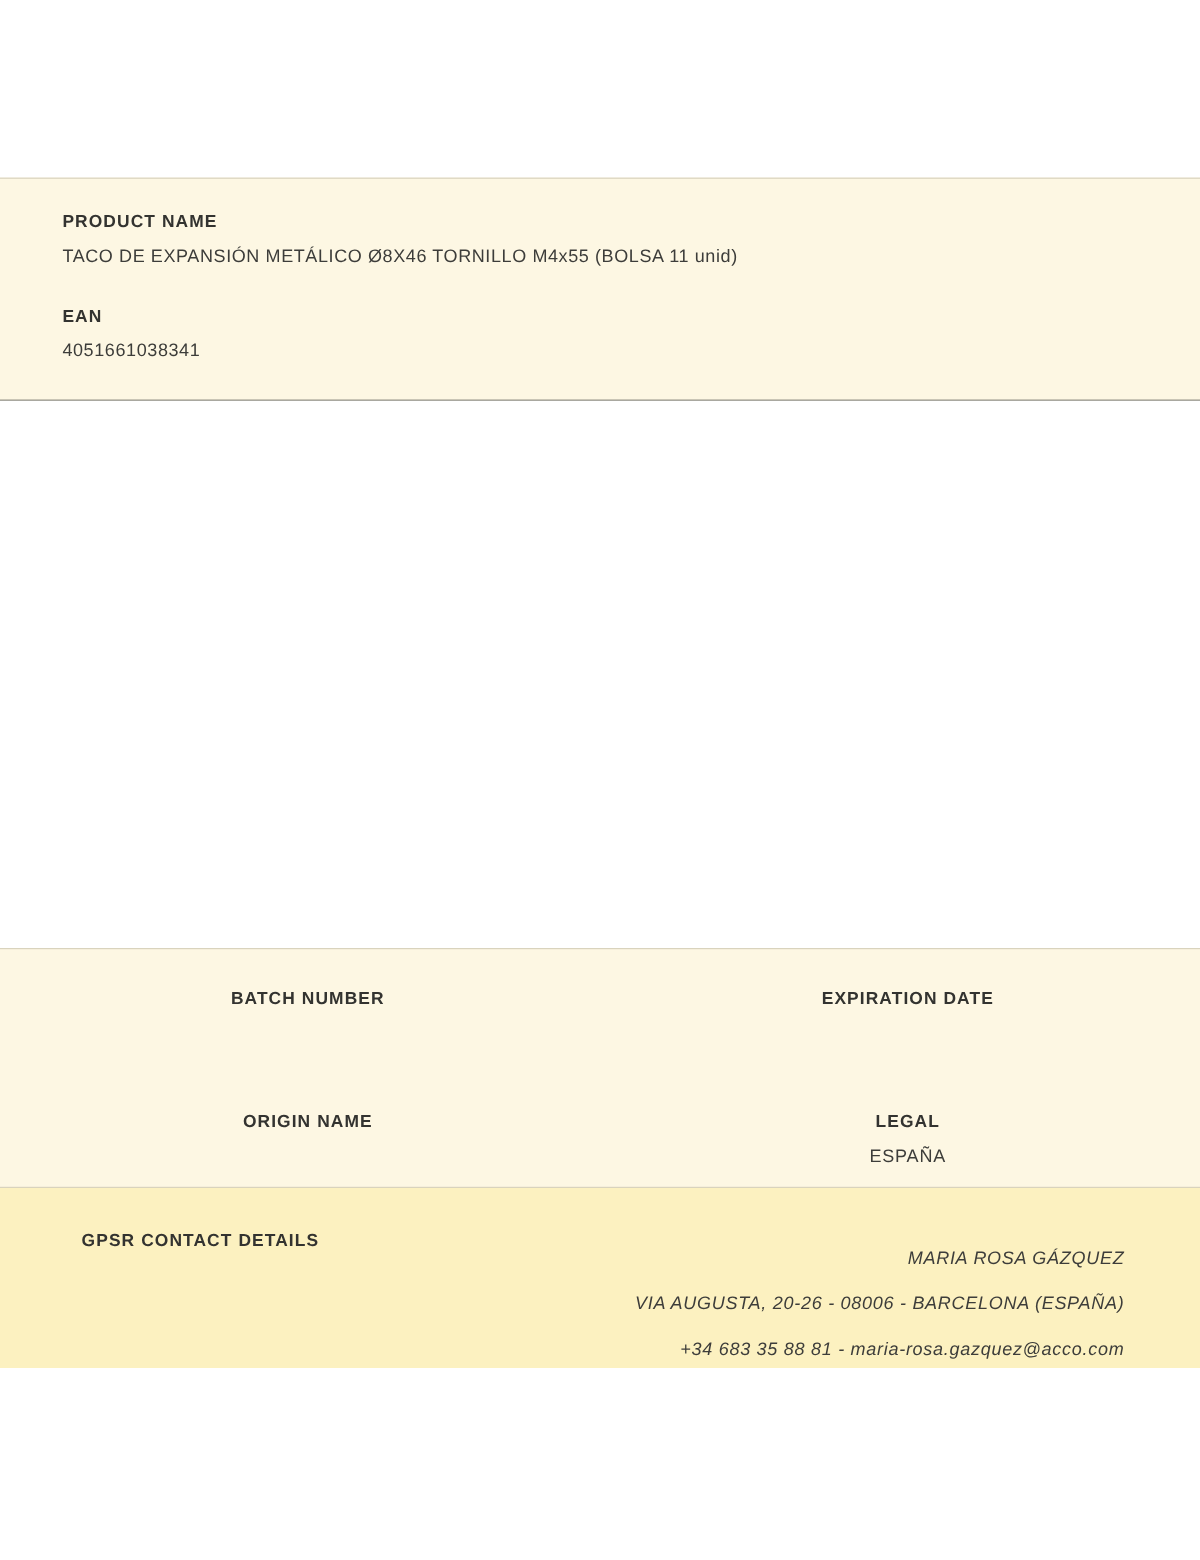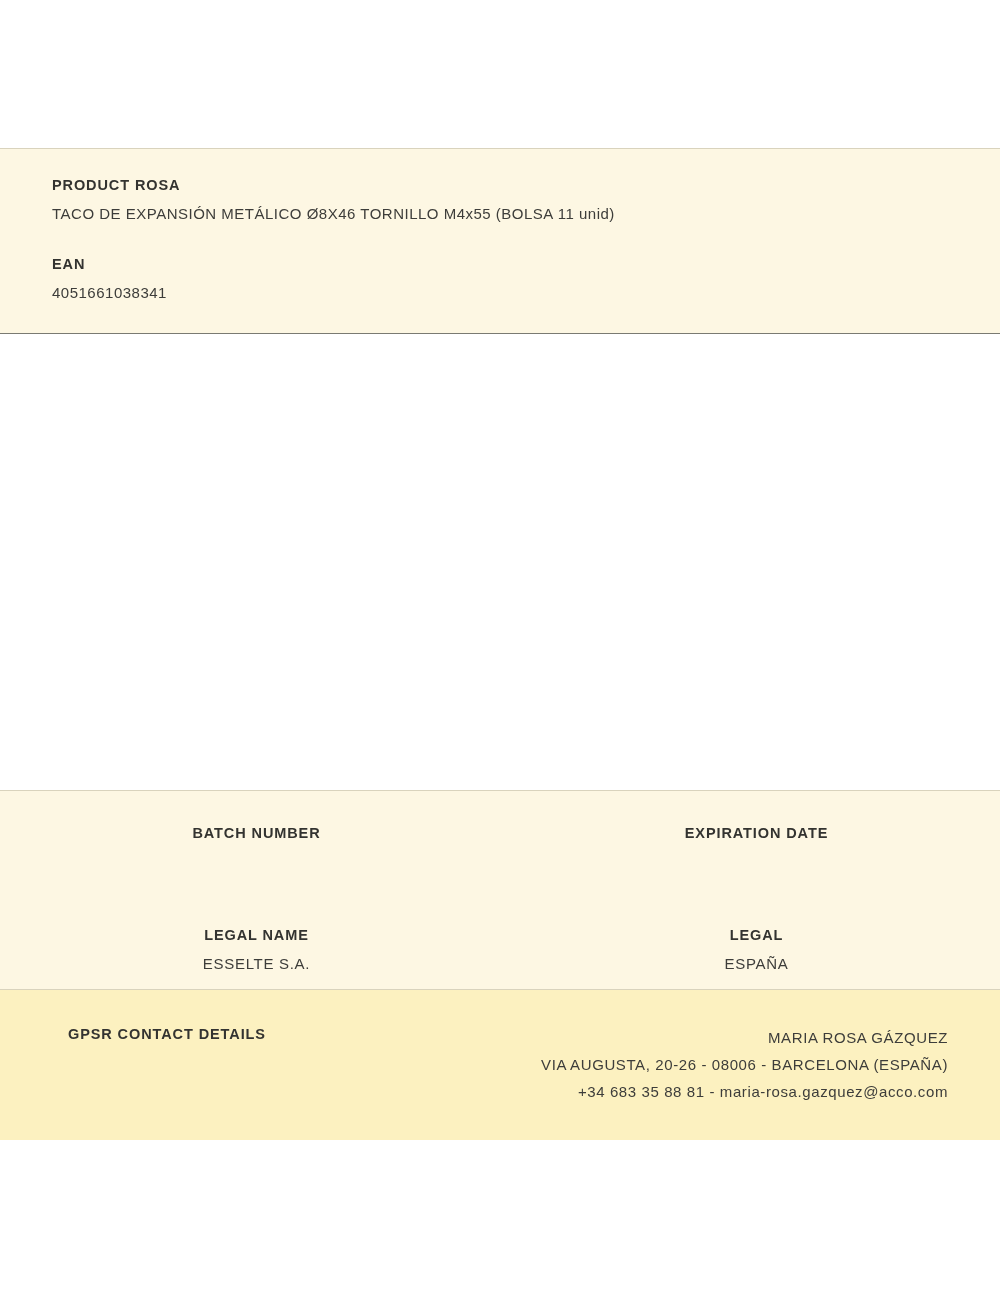--- a/index.html
+++ b/index.html
@@ -128,39 +128,39 @@
     padding-top: 2px;
   }
 
   .gpsr-lines {
     text-align: right;
     font-size: 15px;
     letter-spacing: 0.6px;
     color: #3d3d3a;
     line-height: 27px;
   }
-  .gpsr-lines div { margin: 0; }
+  .gpsr-lines div { margin: 11px; font-style: italic; }
 
   
   .bottom-blank {
     position: absolute;
     left: 0;
     top: 1140px;
     width: 1000px;
     height: 160px;
     background: #ffffff;
   }
 </style>
 </head>
 <body>
 
 <div class="page">
 
   <div class="top-block">
-    <p class="field-label">PRODUCT ROSA</p>
+    <p class="field-label">PRODUCT NAME</p>
     <p class="field-value">TACO DE EXPANSIÓN METÁLICO Ø8X46 TORNILLO M4x55 (BOLSA 11 unid)</p>
     <div class="gap-block"></div>
     <p class="field-label">EAN</p>
     <p class="field-value">4051661038341</p>
   </div>
 
   <div class="middle-blank"></div>
 
   <div class="batch-block">
     <div class="batch-row row1">
@@ -168,22 +168,21 @@
         <p class="center-label">BATCH NUMBER</p>
         <p class="center-value"></p>
       </div>
       <div class="col">
         <p class="center-label">EXPIRATION DATE</p>
         <p class="center-value"></p>
       </div>
     </div>
     <div class="batch-row row2">
       <div class="col">
-        <p class="center-label">LEGAL NAME</p>
-        <p class="center-value">ESSELTE S.A.</p>
+        <p class="center-label">ORIGIN NAME</p>
       </div>
       <div class="col">
         <p class="center-label">LEGAL</p>
         <p class="center-value">ESPAÑA</p>
       </div>
     </div>
   </div>
 
   <div class="gpsr-block">
     <p class="gpsr-title">GPSR CONTACT DETAILS</p>

